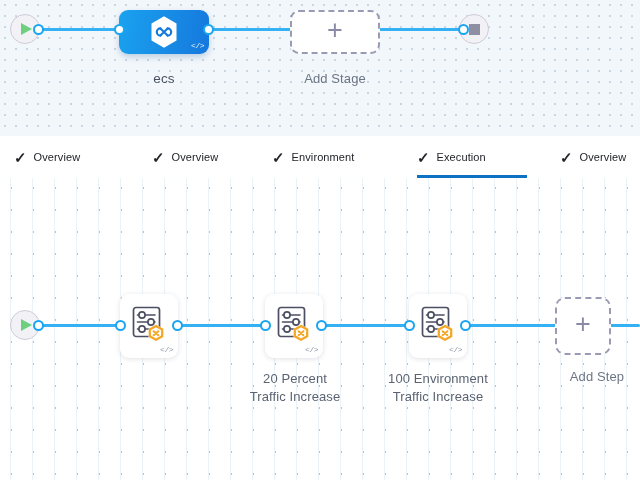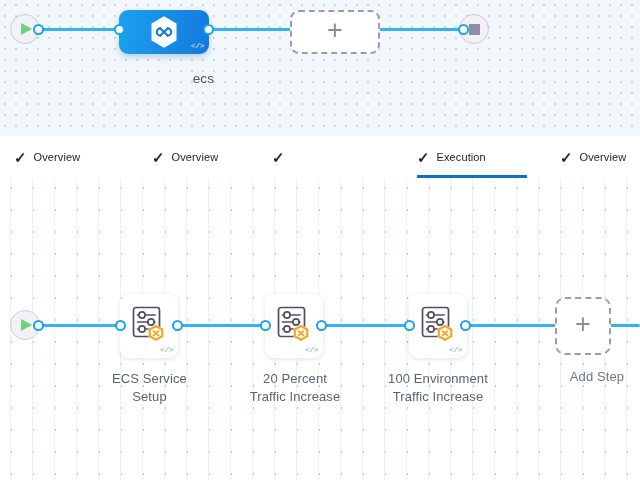--- a/index.html
+++ b/index.html
@@ -163,21 +163,21 @@
   }
 
   .graph-label {
     position: absolute;
     text-align: center;
     font-size: 13px;
     color: #5a6372;
     line-height: 18px;
     letter-spacing: .1px;
   }
-  #stage-label { font-size: 13.5px; color: #4a5260; text-align: right; }
+  #stage-label { font-size: 13.5px; color: #4a5260; }
   .add-label { color: #6d7585; }
 
   
   .step-card {
     position: absolute;
     width: 58px; height: 64px;
     border-radius: 9px;
     background: #ffffff;
     box-shadow: 0 1px 5px rgba(60,70,90,.16);
     z-index: 3;
@@ -214,40 +214,42 @@
       </svg>
       <span class="code-glyph" style="right:5px; bottom:4px;">&lt;/&gt;</span>
     </div>
     <div class="port" style="left:114px; top:24px;"></div>
     <div class="port" style="left:203px; top:24px;"></div>
     <div class="graph-label" id="stage-label" style="left:114px; top:70px; width:100px;">ecs</div>
 
     <div class="add-node" style="left:290px; top:10px; width:90px; height:44px; border-radius:9px;">
       <span class="plus">+</span>
     </div>
+    <div class="graph-label add-label" style="left:285px; top:70px; width:100px;">Add Stage</div>
 
     <div class="port" style="left:458px; top:24px;"></div>
     <div class="terminal-node" style="left:459px; top:14px;">
       <div class="stop-sq"></div>
     </div>
   </div>
 
   <div id="tab-bar">
     <div class="tab" style="left:14px;">
       <span class="tick">✓</span>
       <span class="tab-label">Overview</span>
 
     </div>
     <div class="tab" style="left:152px;">
       <span class="tick">✓</span>
       <span class="tab-label">Overview</span>
 
     </div>
     <div class="tab" style="left:272px;">
       <span class="tick">✓</span>
+      <span class="tab-label">Environment</span>
 
     </div>
     <div class="tab active" style="left:417px; width:110px;">
       <span class="tick">✓</span>
       <span class="tab-label">Execution</span>
       <span class="underline"></span>
     </div>
     <div class="tab" style="left:560px;">
       <span class="tick">✓</span>
       <span class="tab-label">Overview</span>
@@ -280,22 +282,20 @@
         <g>
           <path d="M26 19.5 L33.5 23.7 L33.5 32.1 L26 36.3 L18.5 32.1 L18.5 23.7 Z" fill="#ffffff"></path>
           <path d="M26 21 L32.2 24.5 L32.2 31.3 L26 34.8 L19.8 31.3 L19.8 24.5 Z" fill="none" stroke="#f5a623" stroke-width="2.2"></path>
           <path d="M23.6 26.2 L28.4 30.2 M23.6 30.2 L28.4 26.2" stroke="#f5a623" stroke-width="2" stroke-linecap="round"></path>
         </g>
       </svg>
       <span class="code-glyph" style="right:5px; bottom:4px;">&lt;/&gt;</span>
     </div>
     <div class="port" style="left:115px; top:142px;"></div>
     <div class="port" style="left:172px; top:142px;"></div>
-    <div class="graph-label" style="left:92px; top:192px; width:115px; white-space:pre-line;">ECS Service
-Setup</div>
 
     <div class="step-card" style="left:265px; top:116px;">
       <svg class="step-icon" viewBox="0 0 38 38">
         <rect x="3.5" y="2.5" width="26" height="29" rx="2.5" fill="#ffffff" stroke="#4c4f63" stroke-width="1.7"></rect>
         <line x1="7.5" y1="10" x2="25" y2="10" stroke="#4c4f63" stroke-width="1.6" stroke-linecap="round"></line>
         <line x1="7.5" y1="17" x2="25" y2="17" stroke="#4c4f63" stroke-width="1.6" stroke-linecap="round"></line>
         <line x1="7.5" y1="24" x2="25" y2="24" stroke="#4c4f63" stroke-width="1.6" stroke-linecap="round"></line>
         <circle cx="12" cy="10" r="3.1" fill="#ffffff" stroke="#4c4f63" stroke-width="1.7"></circle>
         <circle cx="21" cy="17" r="3.1" fill="#ffffff" stroke="#4c4f63" stroke-width="1.7"></circle>
         <circle cx="12" cy="24" r="3.1" fill="#ffffff" stroke="#4c4f63" stroke-width="1.7"></circle>

